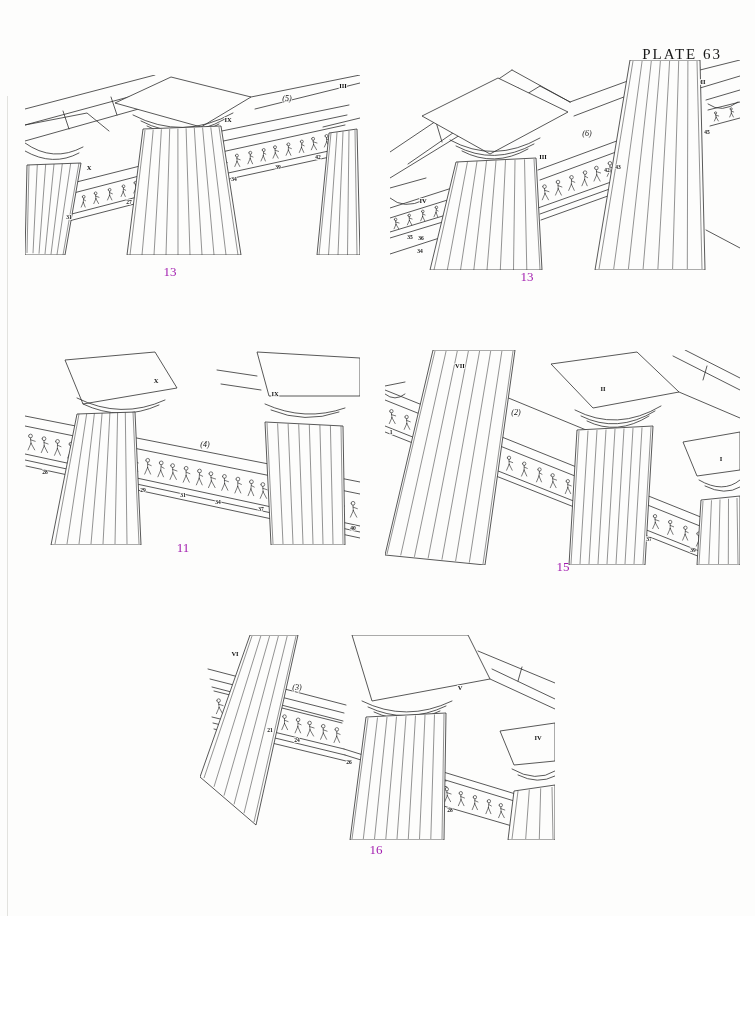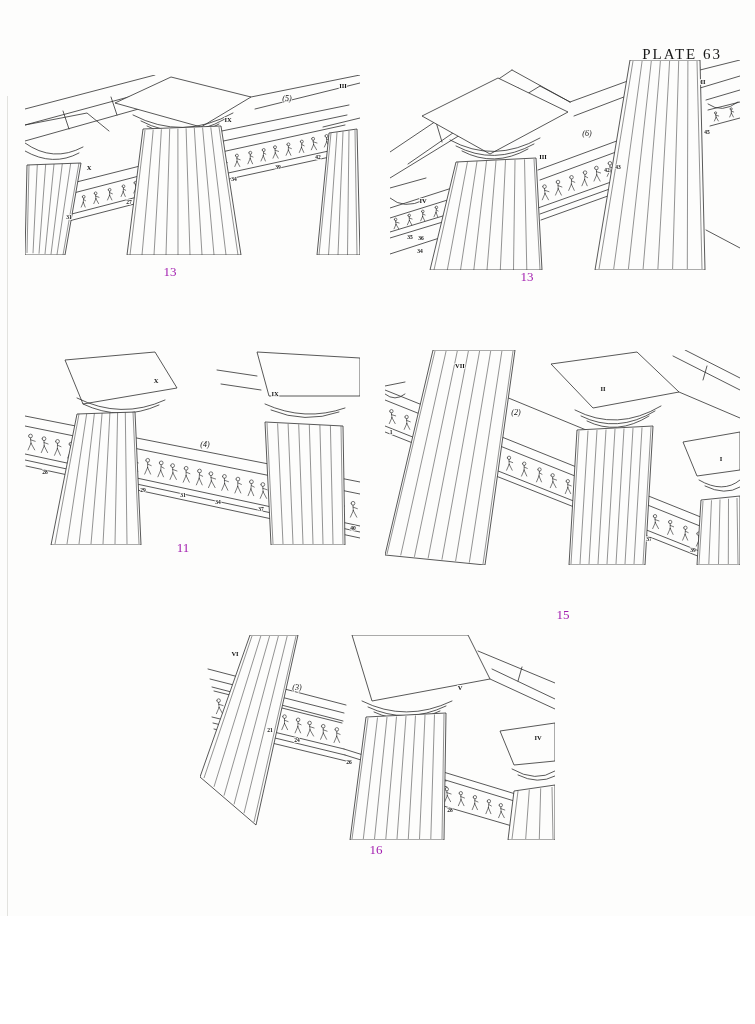--- a/index.html
+++ b/index.html
@@ -348,16 +348,16 @@
         <text x="70" y="97" class="ann-num">21</text>
         <text x="97" y="107" class="ann-num">24</text>
         <text x="149" y="129" class="ann-num">26</text>
         <text x="250" y="177" class="ann-num">28</text>
       </svg>
   </figure>
 
   <div class="caption" style="left:170px;top:264px;">13</div>
   <div class="caption" style="left:527px;top:269px;">13</div>
   <div class="caption" style="left:183px;top:540px;">11</div>
-  <div class="caption" style="left:563px;top:559px;margin-top:48px;">15</div>
+  <div class="caption" style="left:563px;top:559px;">15</div>
   <div class="caption" style="left:376px;top:842px;">16</div>
 
 </div>
 
 </body></html>

